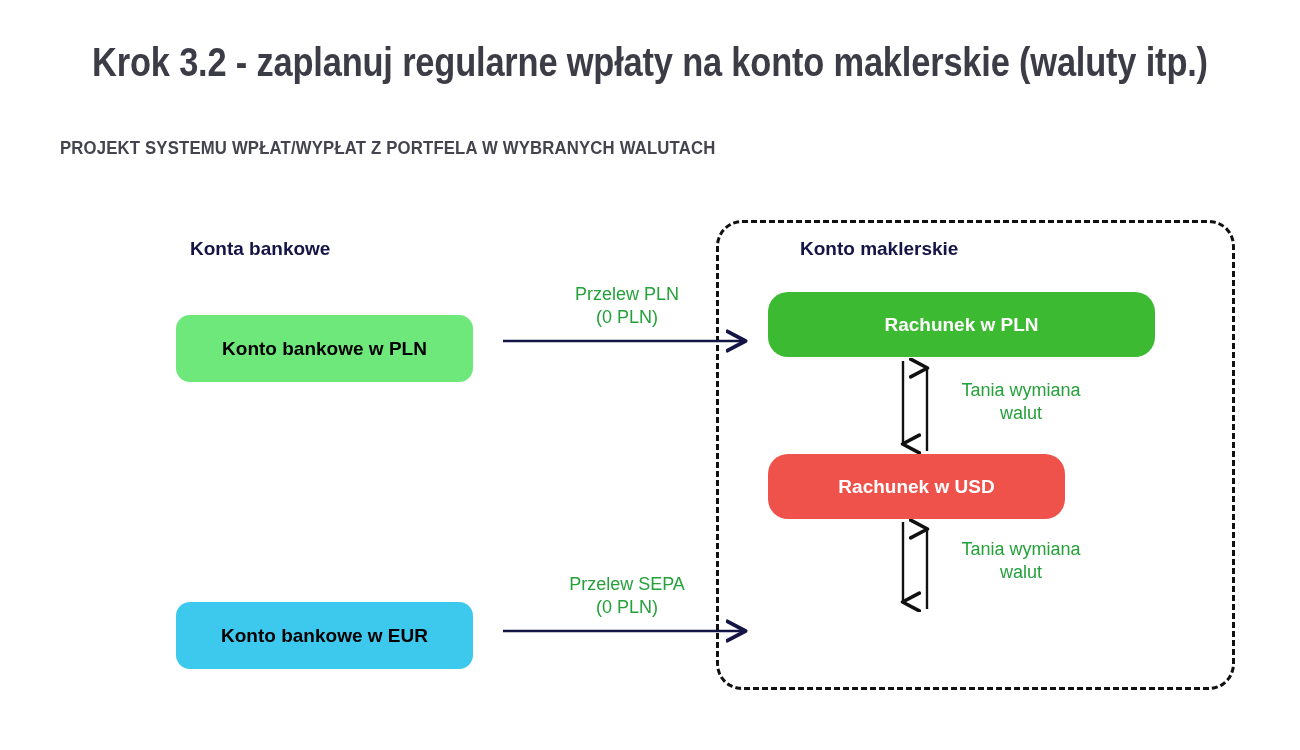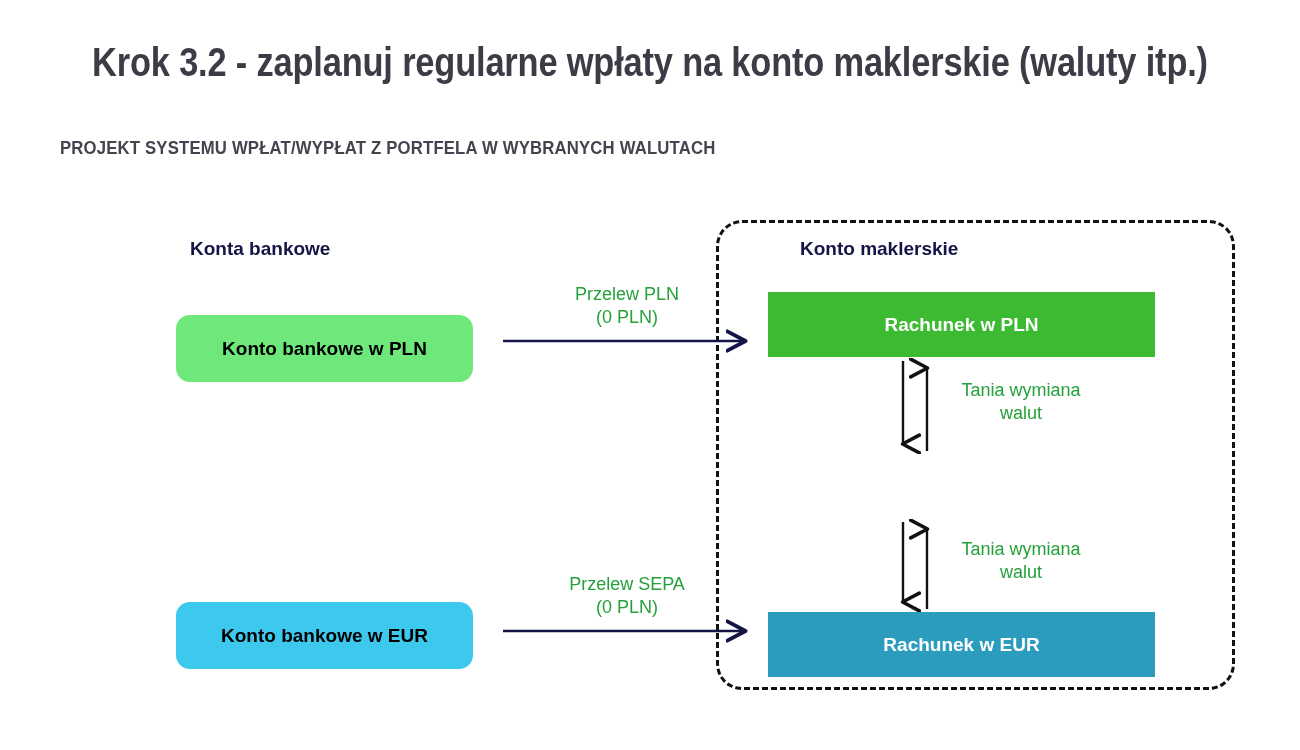--- a/index.html
+++ b/index.html
@@ -73,21 +73,21 @@
     box-sizing: border-box;
     background: transparent;
   }
 
   
   .box {
     position: absolute;
     display: flex;
     align-items: center;
     justify-content: center;
-    border-radius: 0;
+    border-radius: 20px;
     font-size: 19px;
     font-weight: bold;
     box-sizing: border-box;
     white-space: nowrap;
   }
   .box.bank      { color: #000000; border-radius: 14px; }
   .box.brokerage { color: #ffffff; }
 
   #box-bank-pln { left: 176px; top: 315px; width: 297px; height: 67px; background: #6ee87a; }
   #box-bank-eur { left: 176px; top: 593px; width: 297px; height: 67px; background: #3dc9ee; margin-top: 9px; }
@@ -136,22 +136,22 @@
   <div class="col-caption" id="caption-right">Konto maklerskie</div>
 
   <div id="broker-container"></div>
 
   <div class="box bank" id="box-bank-pln">Konto bankowe w PLN</div>
 
   <div class="box bank" id="box-bank-eur">Konto bankowe w EUR</div>
 
   <div class="box brokerage" id="box-acct-pln">Rachunek w PLN</div>
 
-
-  <div class="box brokerage" id="box-acct-eur">Rachunek w EUR</div>
+  <div class="box brokerage" id="box-acct-usd">Rachunek w USD</div>
+
 
   <svg class="h-arrow" id="h-arrow-pln" viewBox="0 0 256 24">
     <defs>
       <marker id="navyhead1" markerWidth="9" markerHeight="9" refX="7.4" refY="4.5" orient="auto">
         <path d="M0.6,0.8 L7.6,4.5 L0.6,8.2" fill="none" stroke="#141446" stroke-width="1.5" stroke-linecap="round" stroke-linejoin="round"></path>
       </marker>
     </defs>
     <line x1="3" y1="12" x2="245" y2="12" stroke="#141446" stroke-width="2.6" marker-end="url(#navyhead1)"></line>
   </svg>
 

